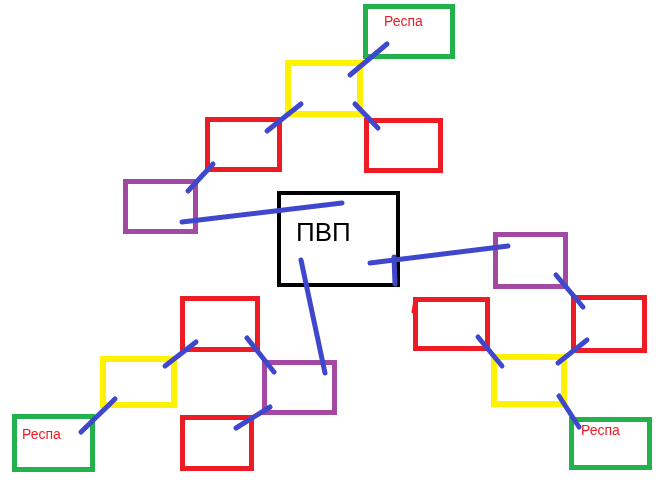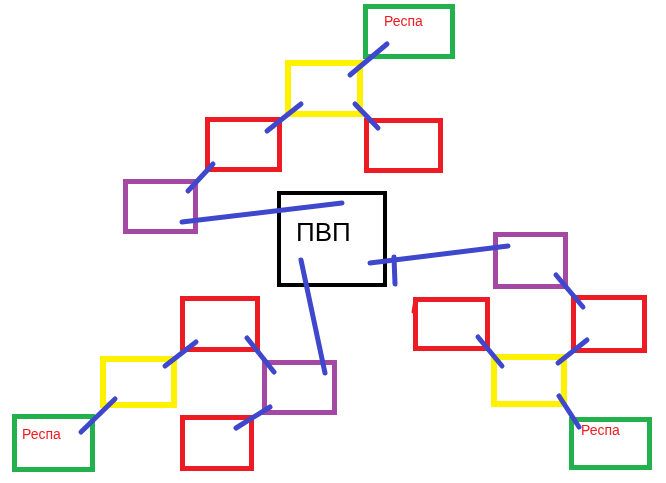--- a/index.html
+++ b/index.html
@@ -42,21 +42,21 @@
 
 <div id="canvas" style="width: 666px; height: 483px; background: rgb(255, 255, 255); text-align: center;">
   <div id="boxes-layer">
       <div class="box" style="left: 363px; top: 4px; width: 92px; height: 55px; border: 5px solid rgb(34, 177, 76);">
         <span class="box-label" style="left: 16px; top: 5px; color: rgb(237, 28, 36); font-size: 14px;">Респа</span>
       </div>
       <div class="box" style="left: 285px; top: 60px; width: 78px; height: 57px; border: 6px solid rgb(255, 242, 0);"></div>
       <div class="box" style="left: 205px; top: 117px; width: 77px; height: 55px; border: 5px solid rgb(237, 28, 36);"></div>
       <div class="box" style="left: 364px; top: 118px; width: 79px; height: 55px; border: 5px solid rgb(237, 28, 36);"></div>
       <div class="box" style="left: 123px; top: 179px; width: 75px; height: 55px; border: 5px solid rgb(163, 73, 164);"></div>
-      <div class="box" style="left: 277px; top: 191px; width: 110px; height: 96px; border: 4px solid rgb(0, 0, 0);">
+      <div class="box" style="left: 277px; top: 191px; width: 123px; height: 96px; border: 4px solid rgb(0, 0, 0);">
         <span class="box-label" style="left: 15px; top: 23px; color: rgb(0, 0, 0); font-size: 26px;">ПВП</span>
       </div>
       <div class="box" style="left: 493px; top: 232px; width: 75px; height: 57px; border: 5px solid rgb(163, 73, 164);"></div>
       <div class="box" style="left: 180px; top: 296px; width: 80px; height: 56px; border: 5px solid rgb(237, 28, 36);"></div>
       <div class="box" style="left: 413px; top: 297px; width: 77px; height: 54px; border: 5px solid rgb(237, 28, 36);"></div>
       <div class="box" style="left: 571px; top: 295px; width: 76px; height: 58px; border: 5px solid rgb(237, 28, 36);"></div>
       <div class="box" style="left: 100px; top: 356px; width: 77px; height: 52px; border: 6px solid rgb(255, 242, 0);"></div>
       <div class="box" style="left: 491px; top: 354px; width: 76px; height: 53px; border: 6px solid rgb(255, 242, 0);"></div>
       <div class="box" style="left: 262px; top: 360px; width: 75px; height: 55px; border: 5px solid rgb(163, 73, 164);"></div>
       <div class="box" style="left: 180px; top: 415px; width: 74px; height: 56px; border: 5px solid rgb(237, 28, 36);"></div>

